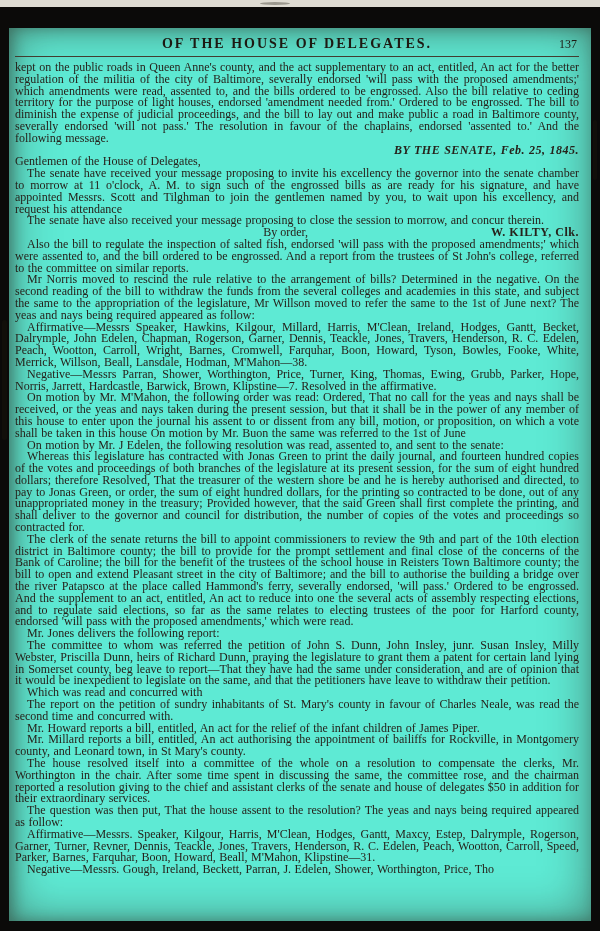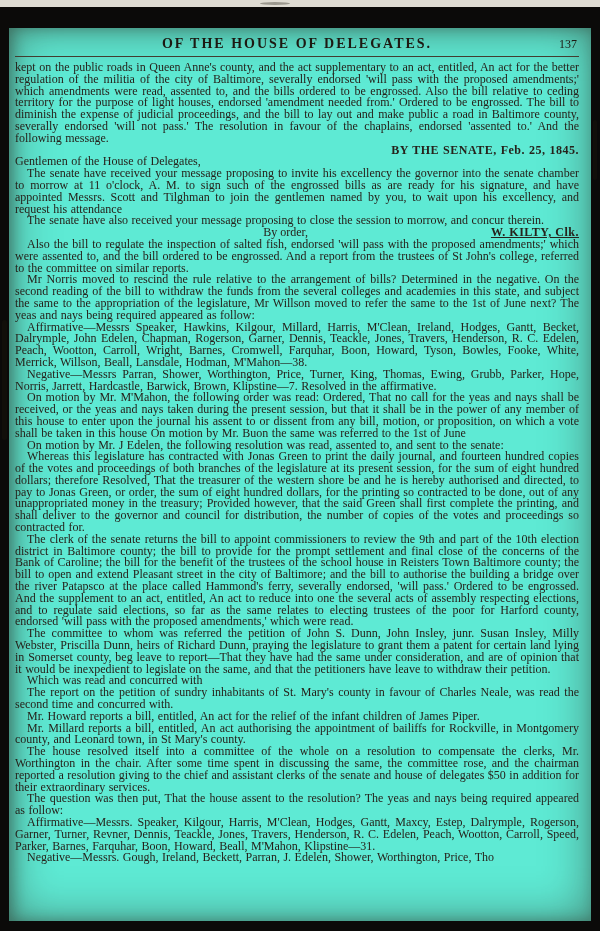--- a/index.html
+++ b/index.html
@@ -41,28 +41,28 @@
     font-weight: normal; font-size: 12px; color: #1d1912;
   }
   .body-text { font-size: 12px; line-height: 11.8px; }
   .p {
     margin: 0;
     text-align: justify;
     text-indent: 12px;
     word-spacing: 0.5px;
   }
   .noindent { text-indent: 0; }
-  .right { text-align: right; text-indent: 0; font-weight: bold; letter-spacing: 0.5px; }
+  .right { text-align: right; text-indent: 0; font-weight: bold; letter-spacing: 0.5px; font-style: italic; }
   .byorder-row {
     display: flex;
     justify-content: space-between;
     padding-left: 44%;
     gap: 39px;
   }
-  .byorder-row .clerk { font-weight: bold; letter-spacing: 0.5px; text-decoration: underline; }
+  .byorder-row .clerk { font-weight: bold; letter-spacing: 0.5px; }
   .artifact { position: absolute; background: rgba(30,25,15,0.35); border-radius: 50%; }
   .a1 { left: 2px; top: 320px; width: 5px; height: 120px; border-radius: 3px; }
   .a2 { right: 3px; top: 120px; width: 4px; height: 60px; border-radius: 3px; }
   .a3 { left: 260px; top: 2px; width: 30px; height: 3px; }
 </style>
 </head>
 <body>
 
 <div class="scan-top-strip"></div>
 
@@ -83,20 +83,21 @@
       <span class="clerk">W. KILTY, Clk.</span>
     </div>
     <p class="p">Also the bill to regulate the inspection of salted fish, endorsed 'will pass with the proposed amendments;' which were assented to, and the bill ordered to be engrossed.  And a report from the trustees of St John's college, referred to the committee on similar reports.</p>
     <p class="p">Mr Norris moved to rescind the rule relative to the arrangement of bills?  Determined in the negative.  On the second reading of the bill to withdraw the funds from the several colleges and academies in this state, and subject the same to the appropriation of the legislature, Mr Willson moved to refer the same to the 1st of June next?  The yeas and nays being required appeared as follow:</p>
     <p class="p">Affirmative—Messrs Speaker, Hawkins, Kilgour, Millard, Harris, M'Clean, Ireland, Hodges, Gantt, Becket, Dalrymple, John Edelen, Chapman, Rogerson, Garner, Dennis, Teackle, Jones, Travers, Henderson, R. C. Edelen, Peach, Wootton, Carroll, Wright, Barnes, Cromwell, Farquhar, Boon, Howard, Tyson, Bowles, Fooke, White, Merrick, Willson, Beall, Lansdale, Hodman, M'Mahon—38.</p>
     <p class="p">Negative—Messrs Parran, Shower, Worthington, Price, Turner, King, Thomas, Ewing, Grubb, Parker, Hope, Norris, Jarrett, Hardcastle, Barwick, Brown, Klipstine—7.  Resolved in the affirmative.</p>
     <p class="p">On motion by Mr. M'Mahon, the following order was read: Ordered, That no call for the yeas and nays shall be received, or the yeas and nays taken during the present session, but that it shall be in the power of any member of this house to enter upon the journal his assent to or dissent from any bill, motion, or proposition, on which a vote shall be taken in this house  On motion by Mr. Buon the same was referred to the 1st of June</p>
     <p class="p">On motion by Mr. J Edelen, the following resolution was read, assented to, and sent to the senate:</p>
     <p class="p">Whereas this legislature has contracted with Jonas Green to print the daily journal, and fourteen hundred copies of the votes and proceedings of both branches of the legislature at its present session, for the sum of eight hundred dollars; therefore Resolved, That the treasurer of the western shore be and he is hereby authorised and directed, to pay to Jonas Green, or order, the sum of eight hundred dollars, for the printing so contracted to be done, out of any unappropriated money in the treasury; Provided however, that the said Green shall first complete the printing, and shall deliver to the governor and council for distribution, the number of copies of the votes and proceedings so contracted for.</p>
     <p class="p">The clerk of the senate returns the bill to appoint commissioners to review the 9th and part of the 10th election district in Baltimore county; the bill to provide for the prompt settlement and final close of the concerns of the Bank of Caroline; the bill for the benefit of the trustees of the school house in Reisters Town Baltimore county; the bill to open and extend Pleasant street in the city of Baltimore; and the bill to authorise the building a bridge over the river Patapsco at the place called Hammond's ferry, severally endorsed, 'will pass.'  Ordered to be engrossed.  And the supplement to an act, entitled, An act to reduce into one the several acts of assembly respecting elections, and to regulate said elections, so far as the same relates to electing trustees of the poor for Harford county, endorsed 'will pass with the proposed amendments,' which were read.</p>
+    <p class="p">Mr. Jones delivers the following report:</p>
     <p class="p">The committee to whom was referred the petition of John S. Dunn, John Insley, junr. Susan Insley, Milly Webster, Priscilla Dunn, heirs of Richard Dunn, praying the legislature to grant them a patent for certain land lying in Somerset county, beg leave to report—That they have had the same under consideration, and are of opinion that it would be inexpedient to legislate on the same, and that the petitioners have leave to withdraw their petition.</p>
     <p class="p">Which was read and concurred with</p>
     <p class="p">The report on the petition of sundry inhabitants of St. Mary's county in favour of Charles Neale, was read the second time and concurred with.</p>
     <p class="p">Mr. Howard reports a bill, entitled, An act for the relief of the infant children of James Piper.</p>
     <p class="p">Mr. Millard reports a bill, entitled, An act authorising the appointment of bailiffs for Rockville, in Montgomery county, and Leonard town, in St Mary's county.</p>
     <p class="p">The house resolved itself into a committee of the whole on a resolution to compensate the clerks, Mr. Worthington in the chair.  After some time spent in discussing the same, the committee rose, and the chairman reported a resolution giving to the chief and assistant clerks of the senate and house of delegates $50 in addition for their extraordinary services.</p>
     <p class="p">The question was then put, That the house assent to the resolution?  The yeas and nays being required appeared as follow:</p>
     <p class="p">Affirmative—Messrs. Speaker, Kilgour, Harris, M'Clean, Hodges, Gantt, Maxcy, Estep, Dalrymple, Rogerson, Garner, Turner, Revner, Dennis, Teackle, Jones, Travers, Henderson, R. C. Edelen, Peach, Wootton, Carroll, Speed, Parker, Barnes, Farquhar, Boon, Howard, Beall, M'Mahon, Klipstine—31.</p>
     <p class="p">Negative—Messrs. Gough, Ireland, Beckett, Parran, J. Edelen, Shower, Worthington, Price, Tho</p>
   </div>

